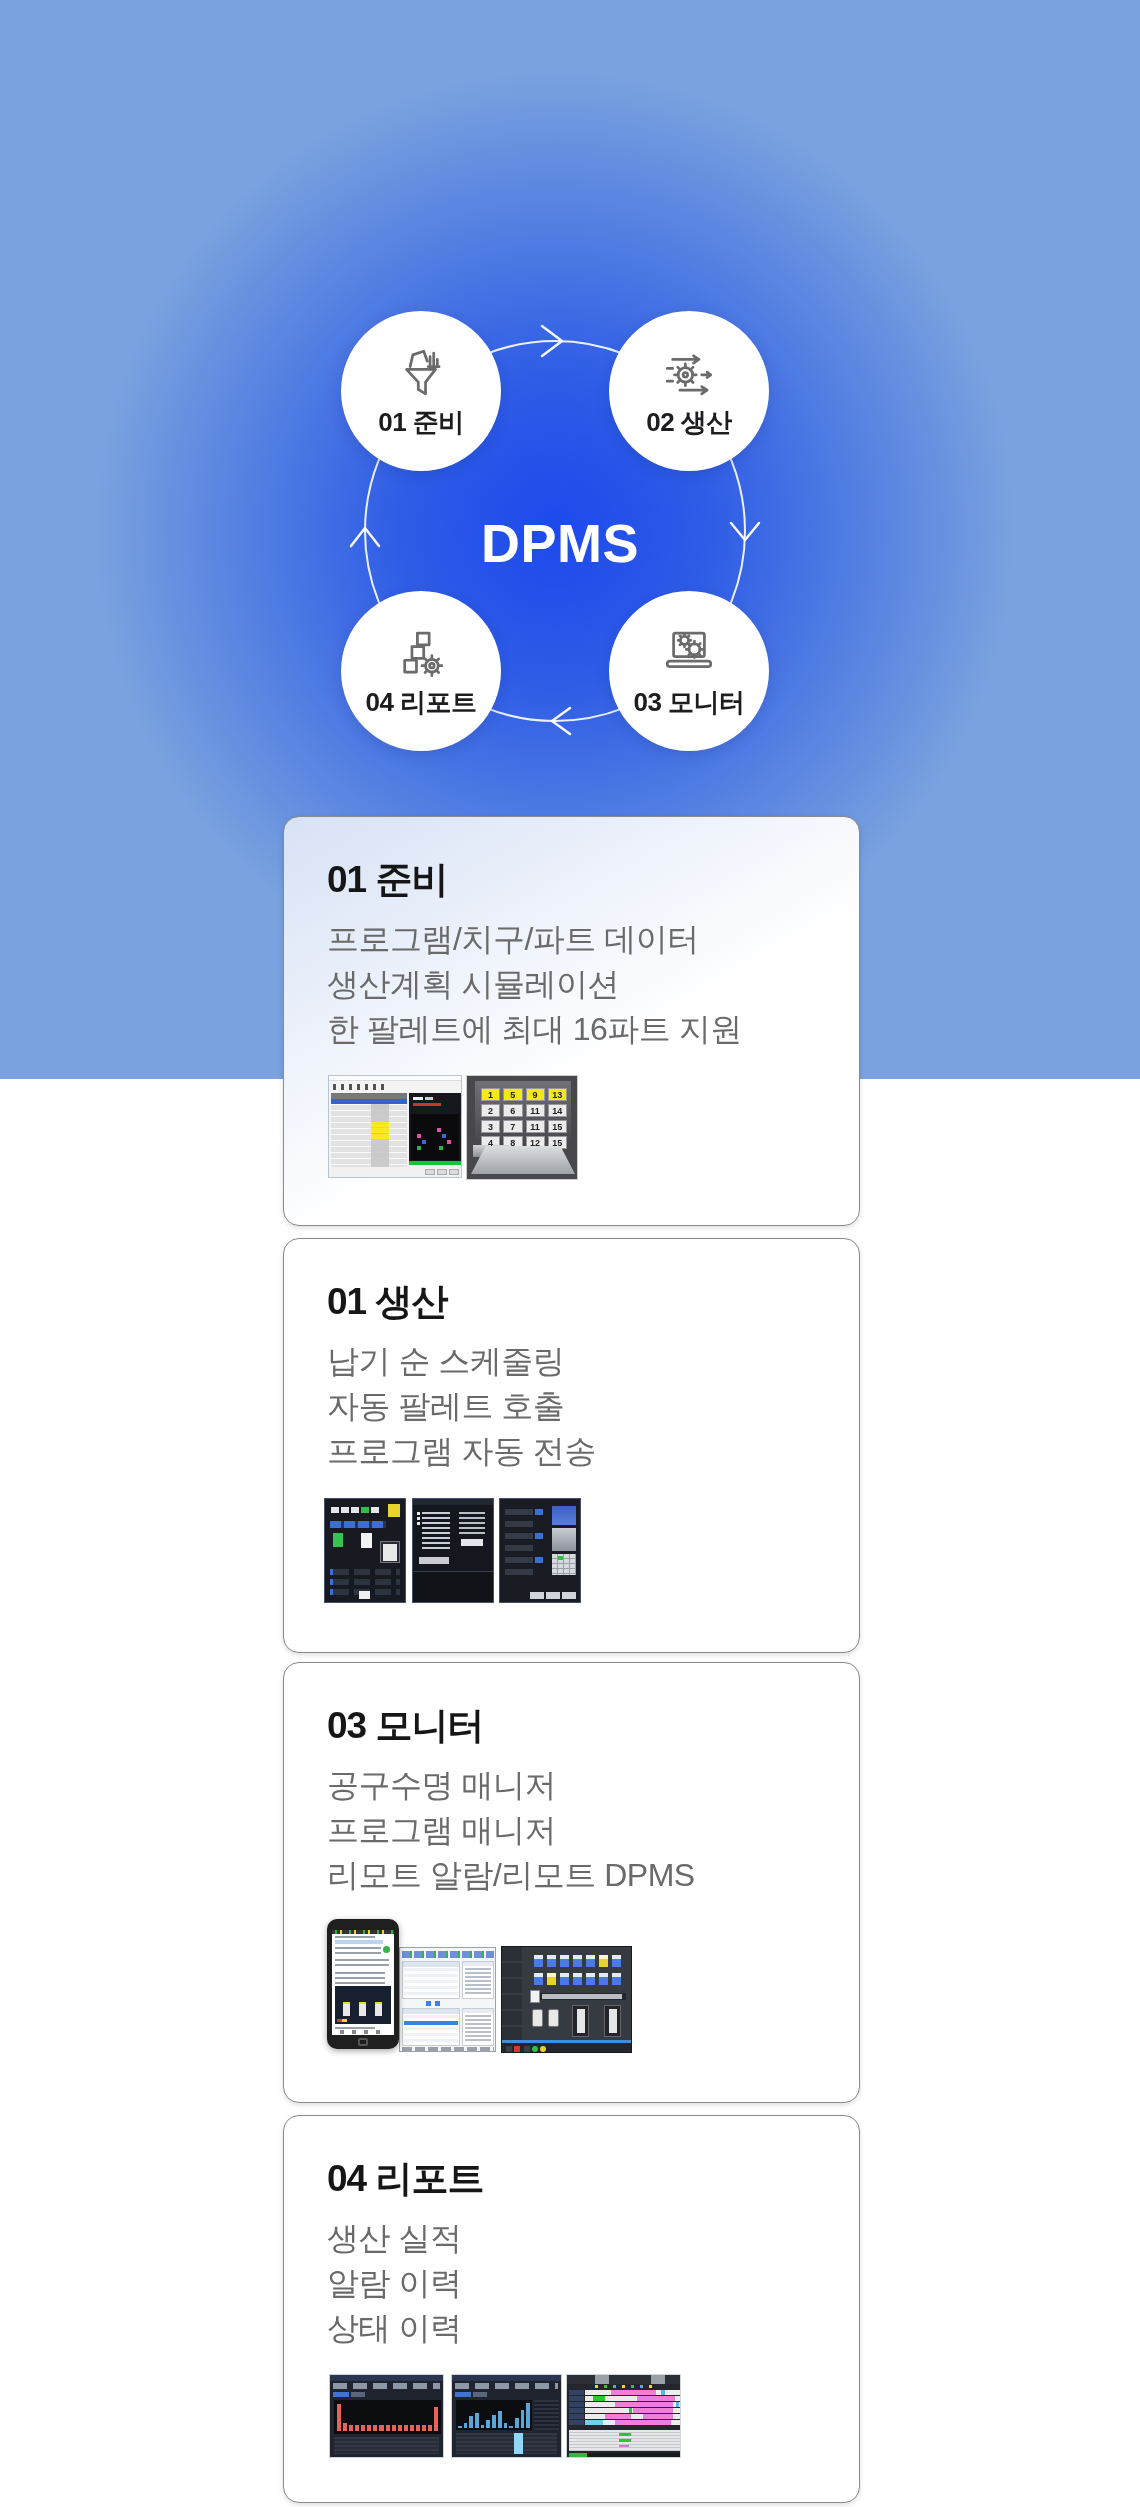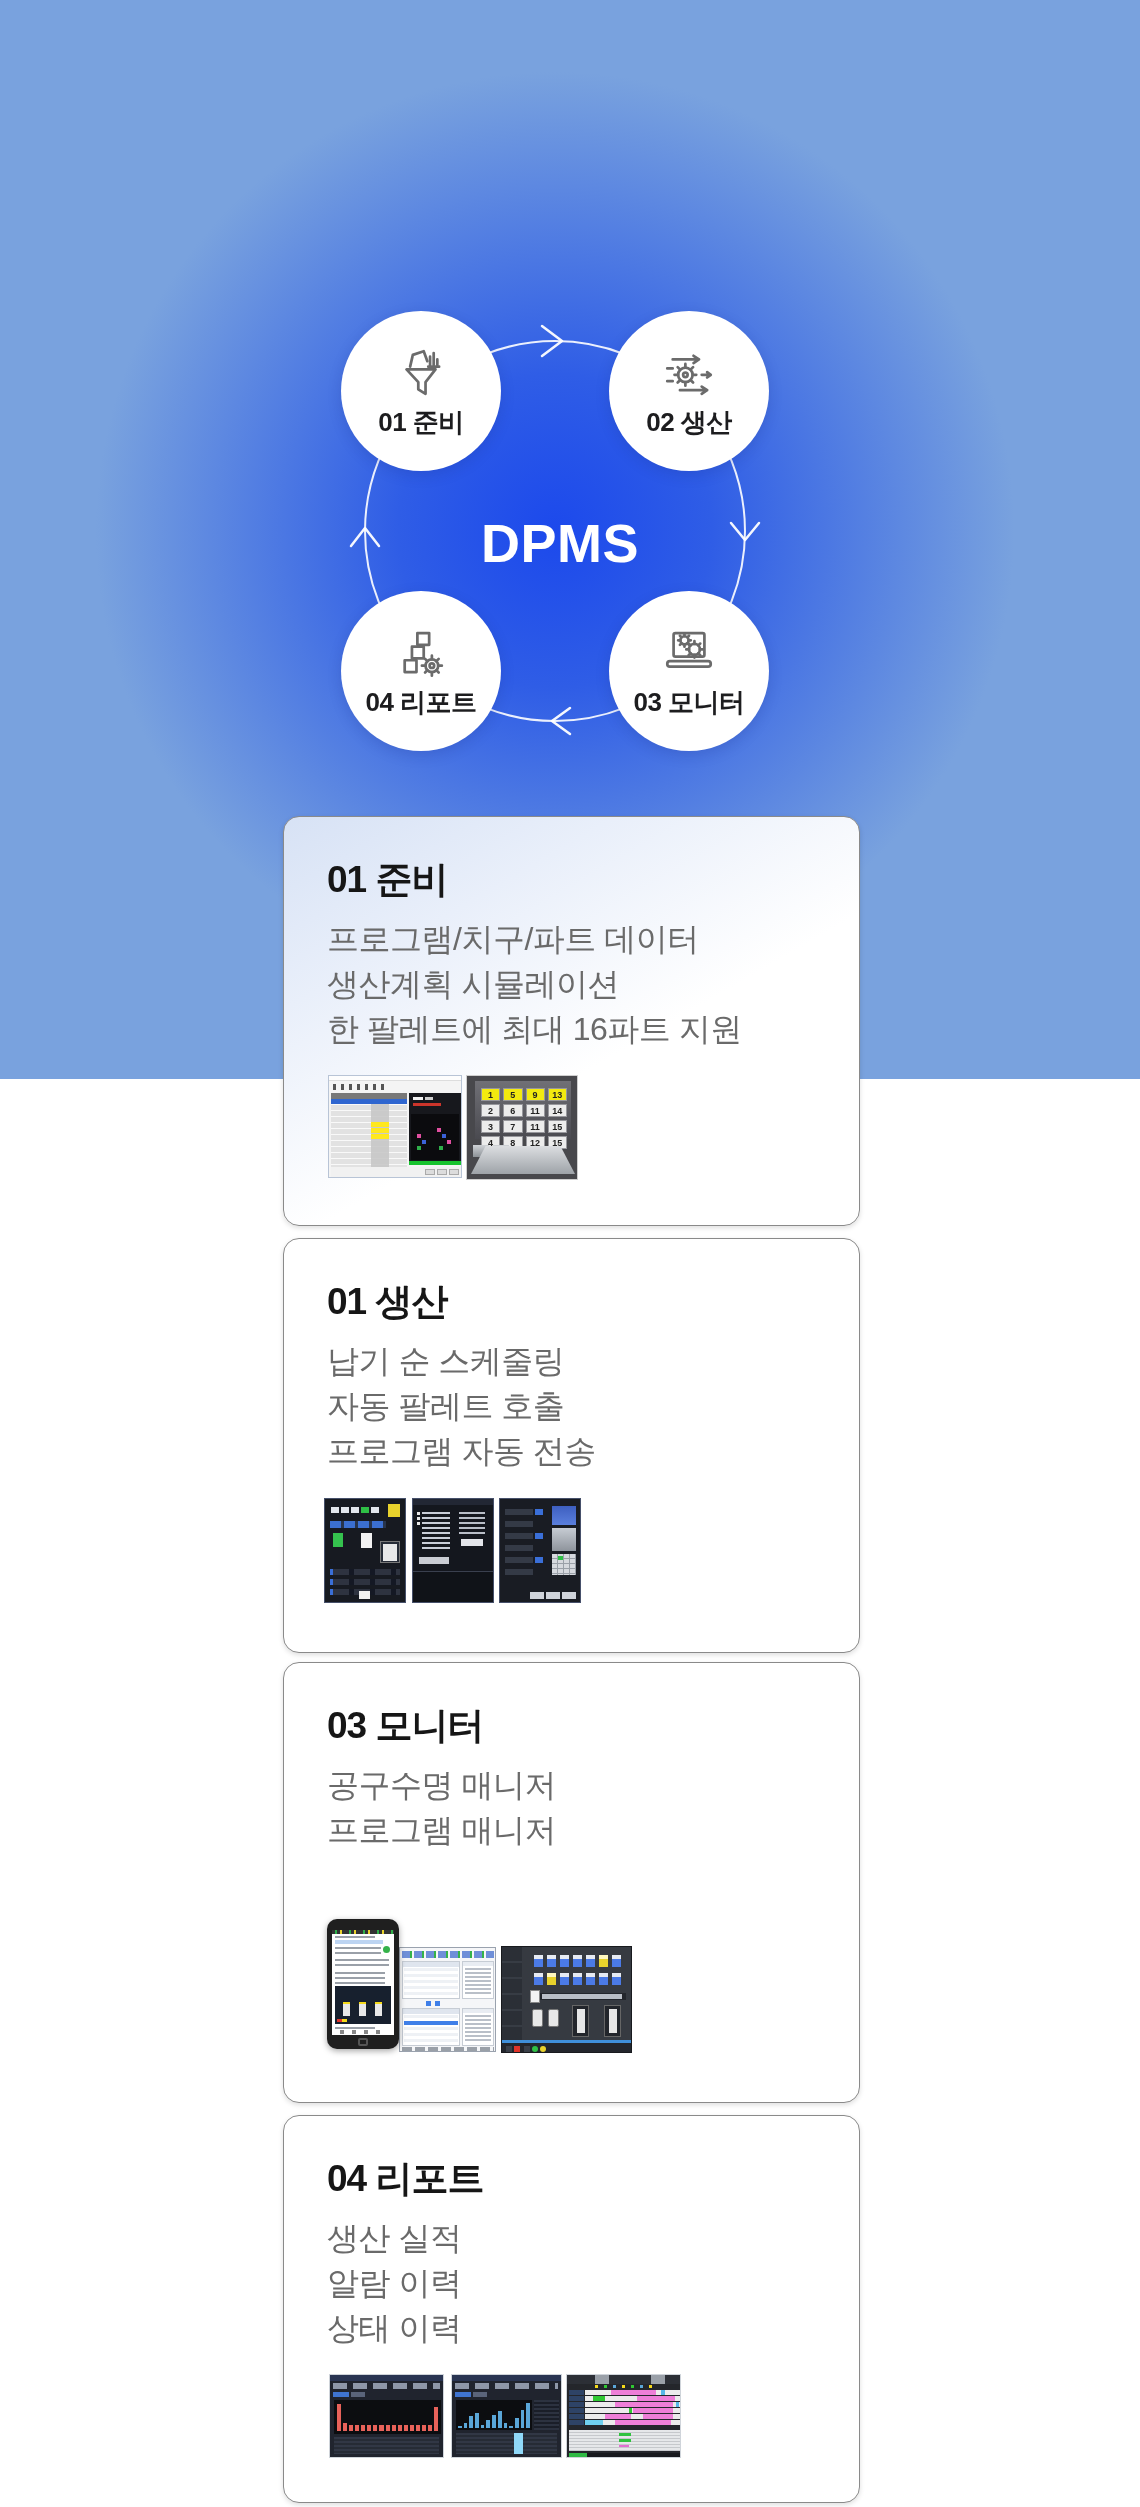--- a/index.html
+++ b/index.html
@@ -389,20 +389,21 @@
           <div class="fbtn" style="right:36px"></div>
       </div>
     </div>
   </div>
 
   <div class="card card-3">
     <div class="card-title">03 모니터</div>
     <div class="card-lines">
       <div>공구수명 매니저</div>
       <div>프로그램 매니저</div>
+      <div>리모트 알람/리모트 DPMS</div>
     </div>
     <div class="shots" style="left:43px; top:256px; width:350px; height:140px">
       <div class="m-pm" style="left:72px; top:28px">
         <div class="tbr"></div>
         <div class="pa">
             <div class="hd"></div>
             <div class="rows"></div>
           </div>
         <div class="pb">
             <div class="hd"></div>

